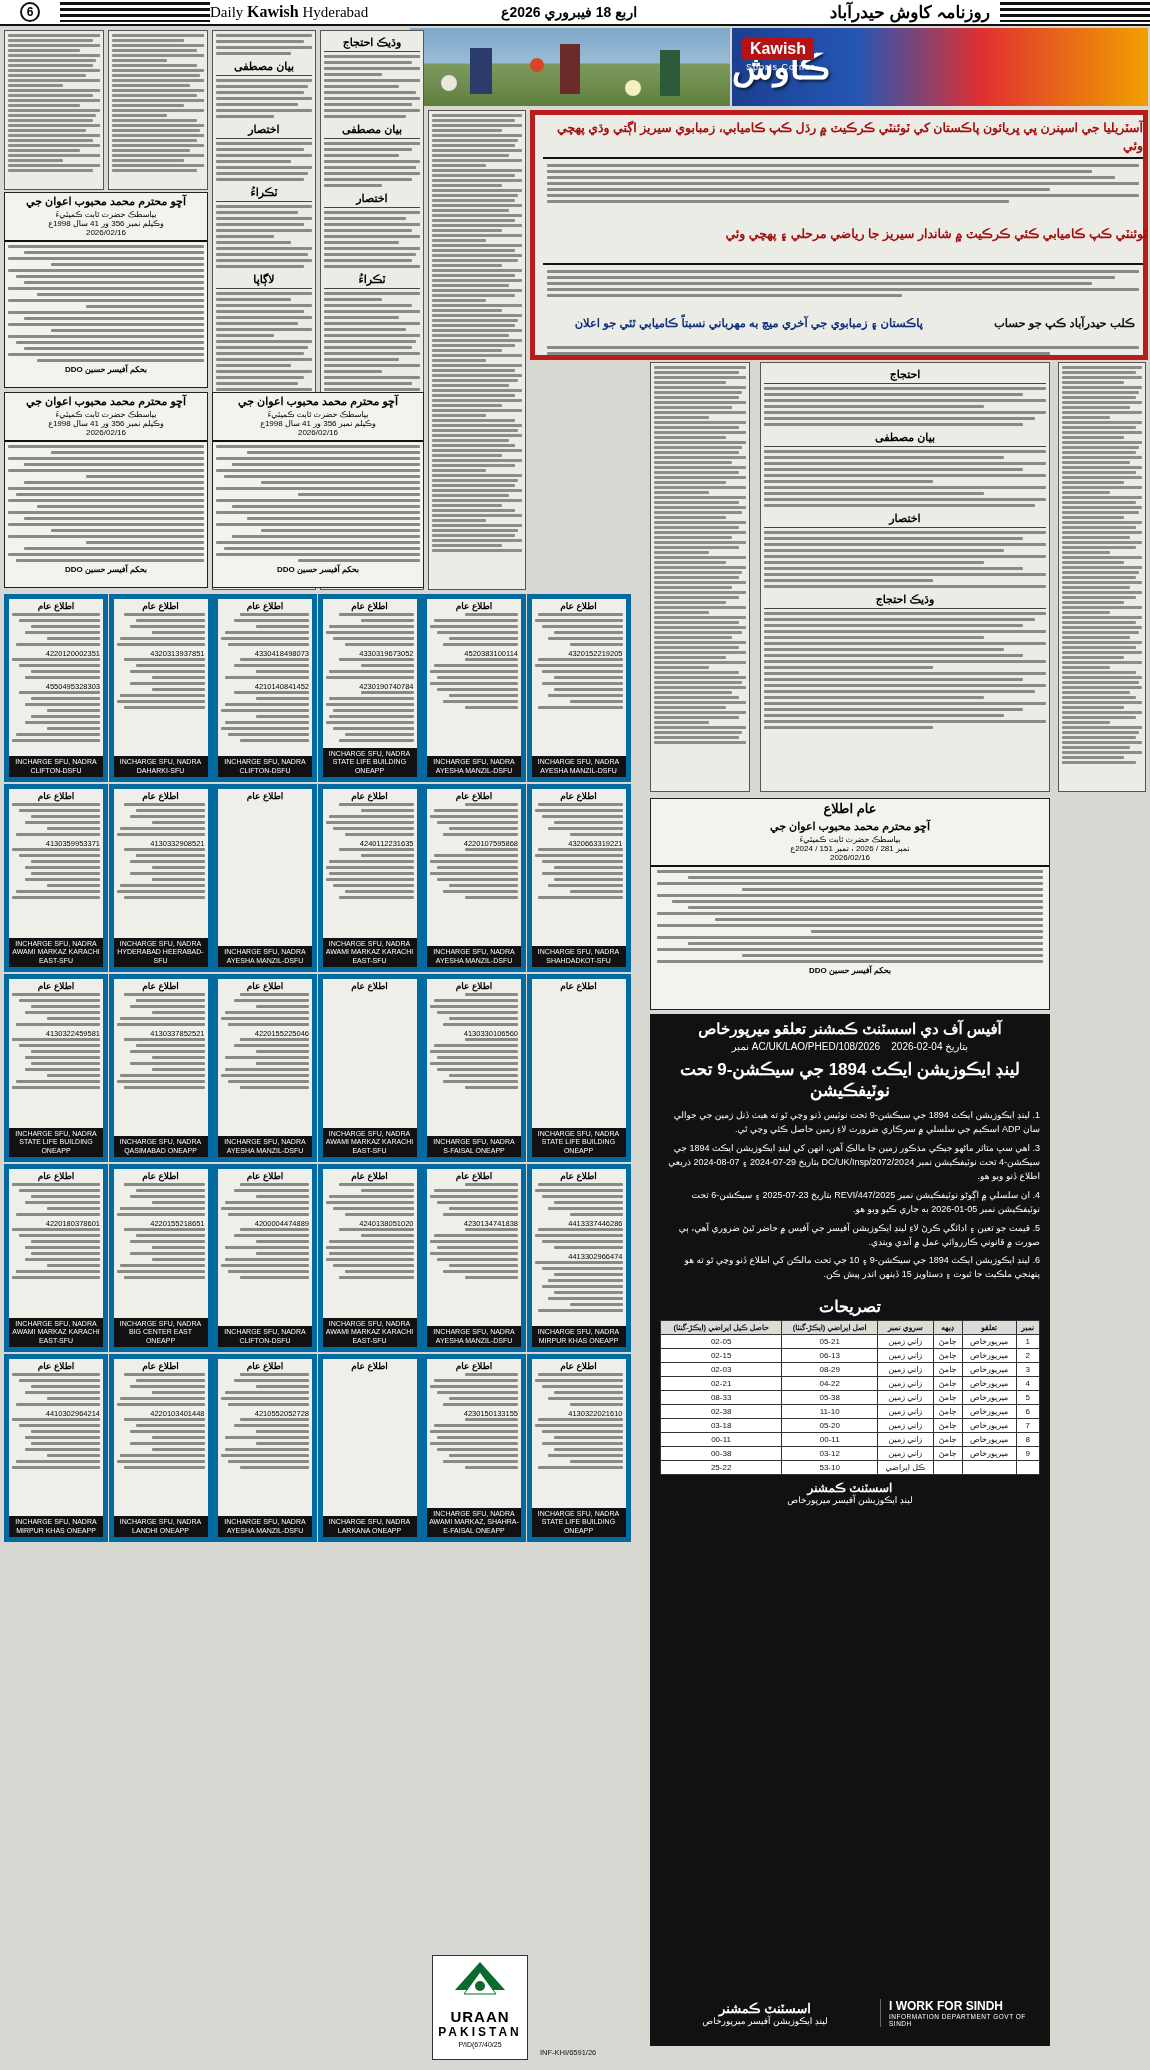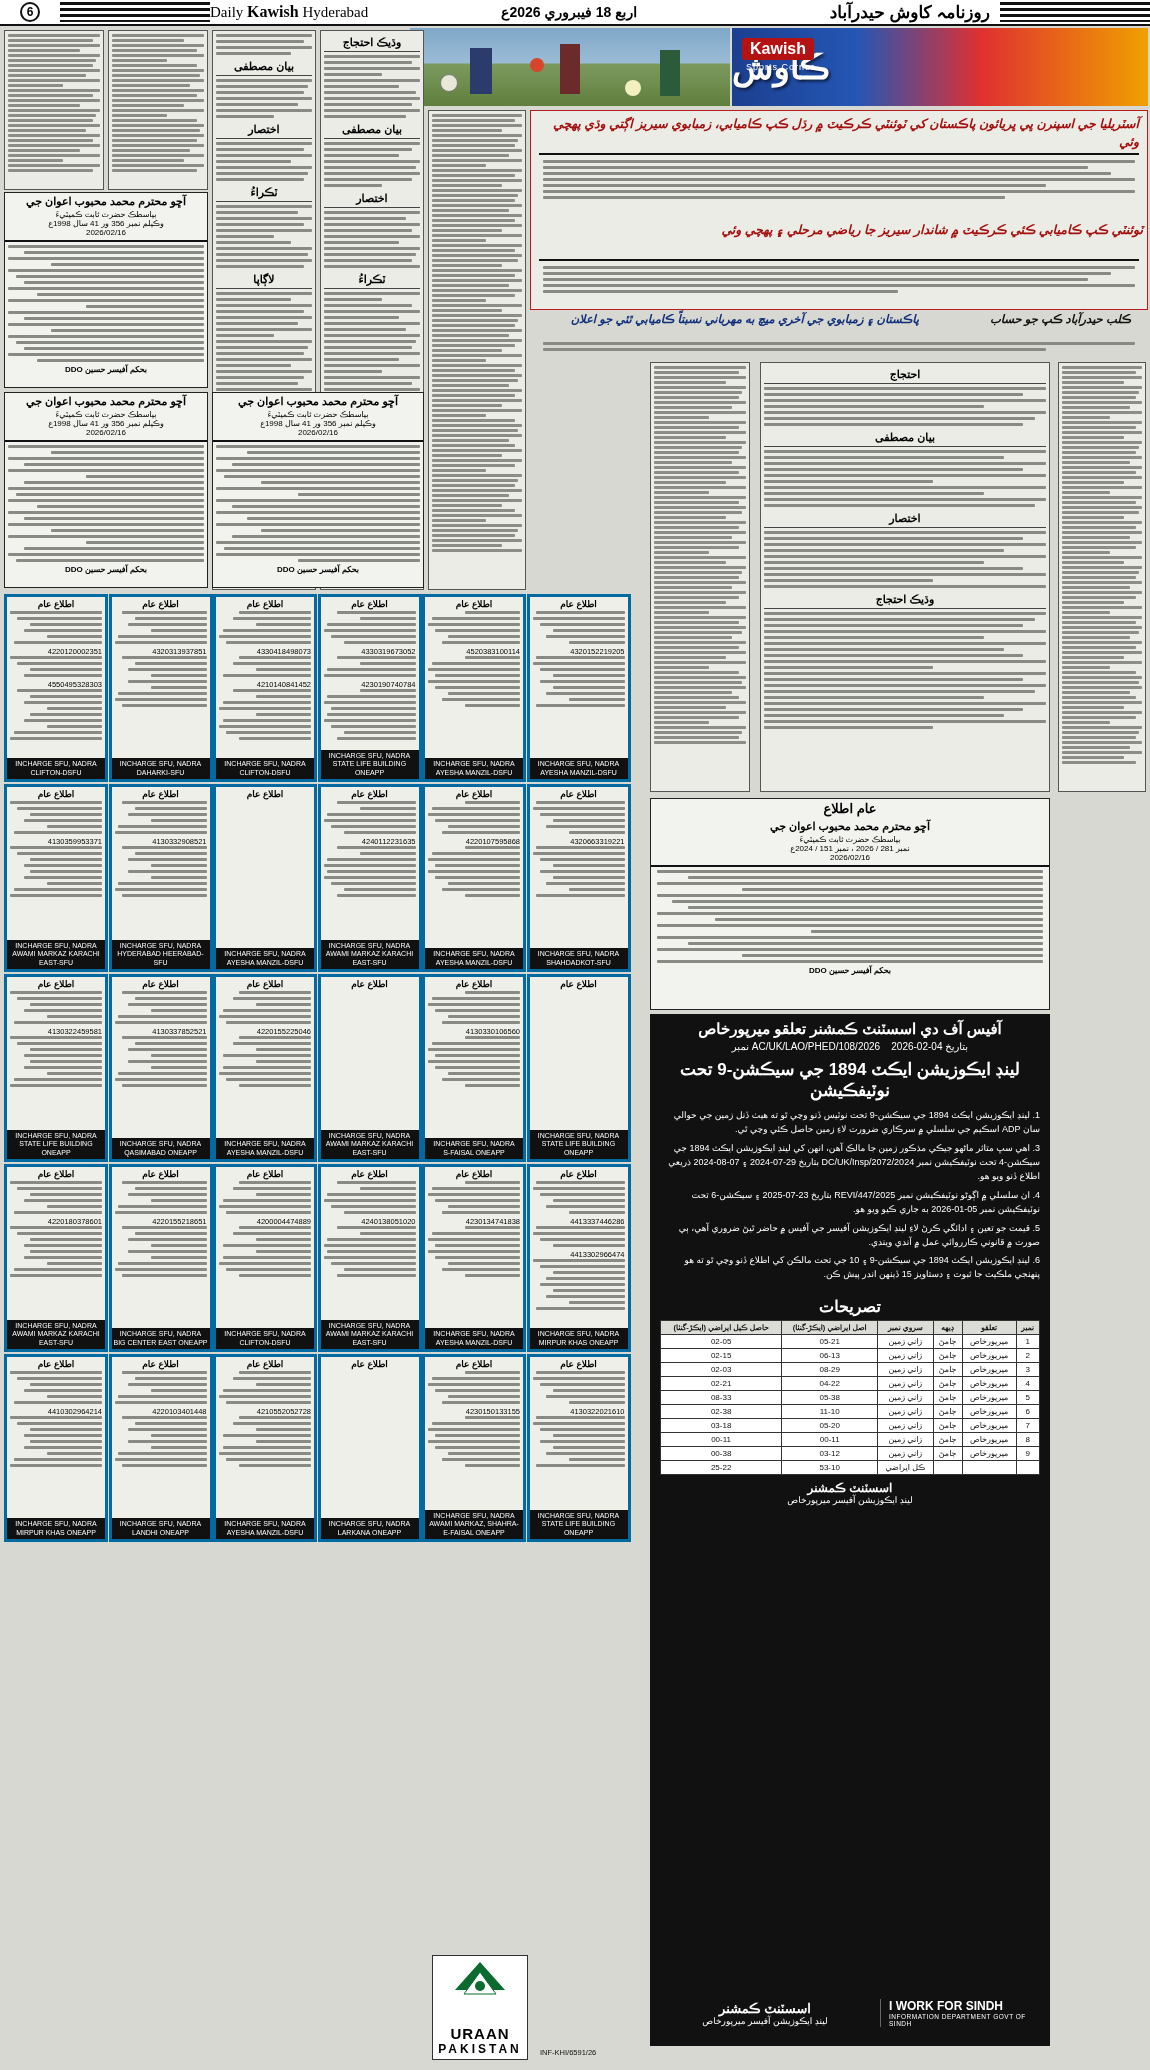--- a/index.html
+++ b/index.html
@@ -77,21 +77,21 @@
     position:absolute; direction:rtl; text-align:right;
     font-size:12.5px; font-weight:bold; line-height:1.45;
     color:#111;
   }
   .hl.blue { color:#10307a; }
   .hl.red  { color:#a31010; }
   .hl-sep { position:absolute; height:2px; background:#111; }
 
   
   .adbox {
-    position:absolute; background:#efefea; border:3px solid #0369a1;
+    position:absolute; background:#efefea; border:5px solid #0369a1;
     font-size:7px; direction:rtl; text-align:right; overflow:hidden;
   }
   .adbox .t { text-align:center; font-weight:bold; font-size:9px; padding:2px 0 1px; }
   .adbox .b { padding:1px 3px; }
   .adbox .f {
     position:absolute; bottom:0; left:0; right:0;
     background:#111; color:#fff; font-size:7px; text-align:center;
     direction:ltr; padding:2px 1px; line-height:1.2;
   }
   .adbox .num { direction:ltr; text-align:right; font-size:7.5px; }
@@ -118,21 +118,21 @@
   table.la th, table.la td {
     border:1px solid #333; font-size:8px; padding:2px 3px; text-align:center; direction:rtl;
   }
   table.la th { background:#dcdcd6; font-size:7.5px; }
 
   
   .uraan {
     position:absolute; background:#fff; border:1px solid #333;
     text-align:center; overflow:hidden;
   }
-  .uraan .u1 { font-size:15px; font-weight:bold; letter-spacing:1px; margin-top:19px; }
+  .uraan .u1 { font-size:15px; font-weight:bold; letter-spacing:1px; margin-top:2px; }
   .uraan .u2 { font-size:12px; font-weight:bold; letter-spacing:3px; }
   .uraan .u3 { font-size:7px; direction:ltr; margin-top:2px; }
   .inf {
     position:absolute; font-size:7.5px; direction:ltr; color:#111;
   }
 
   
   .dense { position:absolute; overflow:hidden; }
   .dense .ln { height:2.5px; margin-bottom:2.5px; background:#8d8d87; }
 </style>
@@ -164,21 +164,21 @@
     <div style="position:absolute;left:150px;top:16px;width:20px;height:50px;background:#6b2b2b;"></div>
     <div style="position:absolute;left:250px;top:22px;width:20px;height:46px;background:#2b5b3b;"></div>
   </div>
 
   <div class="sports-logo">
     <div class="sl-text">ڪاوش</div>
     <div class="sl-kawish">Kawish</div>
     <div class="sl-sub">Sports Corner</div>
   </div>
 
-  <div style="position:absolute;left:530px;top:110px;width:618px;height:200px;background:#ececE6;border:1px solid #b91c1c;font-style:italic;">
+  <div style="position:absolute;left:530px;top:110px;width:618px;height:250px;background:#ececE6;border:5px solid #b91c1c;">
     <div class="hl red" style="left:8px;top:4px;width:600px;position:absolute;">آسٽريليا جي اسپنرن ڀي ڀريائون پاڪستان کي ٽوئنٽي ڪرڪيٽ ۾ رڌل ڪپ ڪاميابي، زمبابوي سيريز اڳتي وڌي پهچي وئي</div>
     <div class="hl-sep" style="left:8px;top:42px;width:600px;"></div>
     <div class="lines" style="position:absolute;left:8px;top:46px;width:600px;">
       <div class="ln s1"></div>
         <div class="ln s2"></div>
         <div class="ln s6"></div>
       <div class="ln s1"></div>
         <div class="ln s4"></div>
         <div class="ln s1"></div>
       <div class="ln s3"></div>

